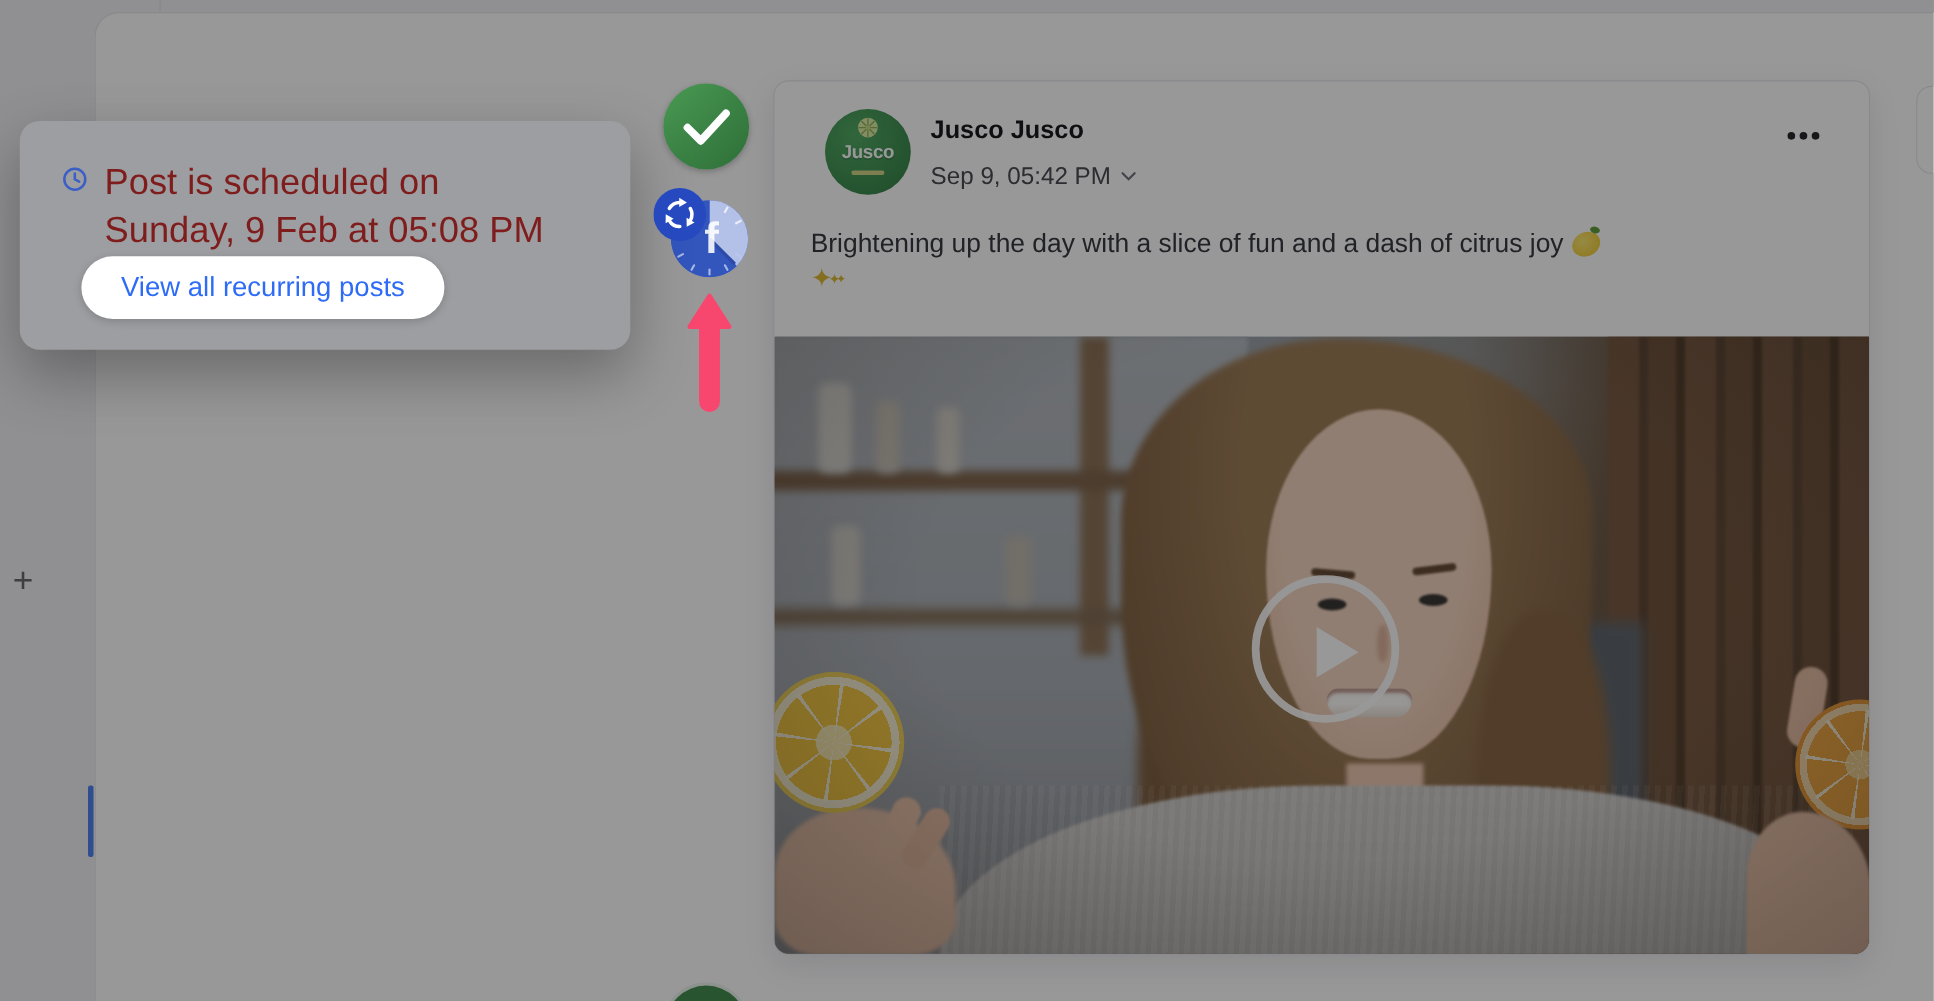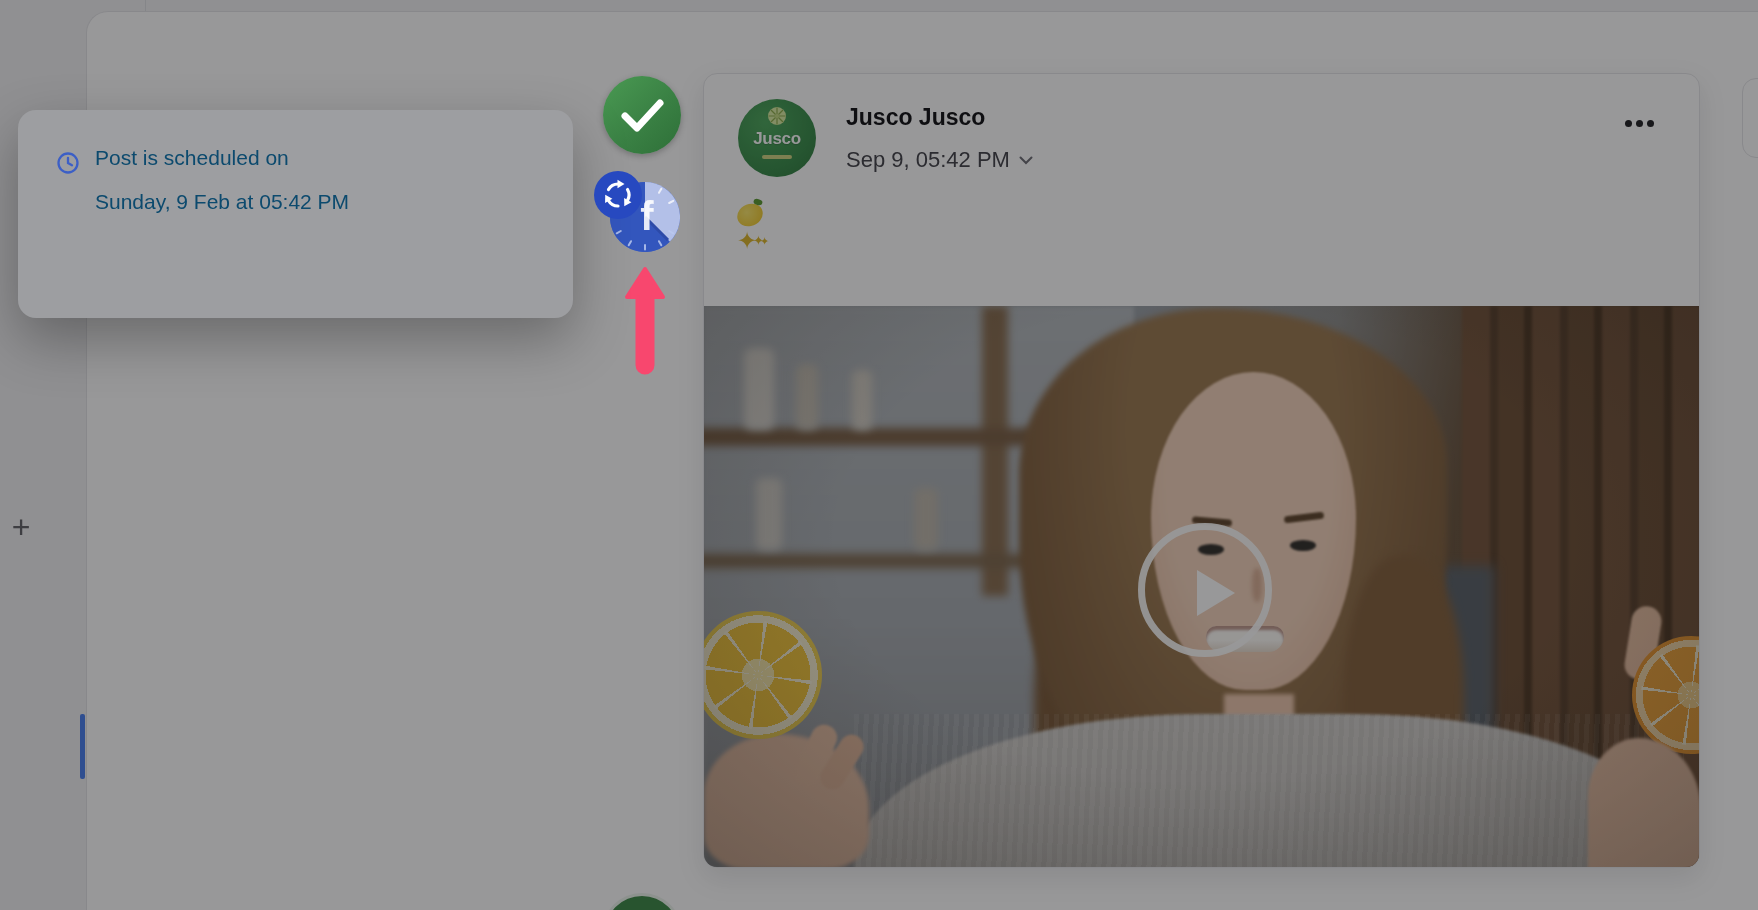--- a/index.html
+++ b/index.html
@@ -15,21 +15,21 @@
          border:1px solid #e4e4e7;border-right:none;border-bottom:none;
          border-top-left-radius:22px;z-index:1;}
   .plus-btn{left:4px;top:510px;width:34px;height:36px;color:#646469;font-size:32px;
             font-weight:300;text-align:center;line-height:34px;z-index:2;cursor:pointer;}
   .time-bar{left:80px;top:714px;width:5px;height:65px;background:#4b80f0;border-radius:2px;z-index:2;}
 
   
   .post-card{left:703px;top:73px;width:997px;height:795px;background:#fff;
              border:1px solid #e6e6e9;border-radius:14px;overflow:hidden;
              box-shadow:0 10px 28px rgba(20,20,30,0.10);z-index:2;}
-  .avatar{left:34px;top:25px;width:78px;height:78px;border-radius:50%;
+  .avatar{left:46px;top:25px;width:78px;height:78px;border-radius:50%;
           background:radial-gradient(circle at 35% 30%, #4ea85e, #3a8c4b 65%, #2f7a3f);}
   .avatar-word{position:absolute;left:0;top:30px;width:78px;text-align:center;color:#fff;
                font-size:17px;font-weight:bold;letter-spacing:-0.3px;
                text-shadow:0 1px 1px rgba(0,0,0,0.15);}
   .avatar-sub{position:absolute;left:24px;top:56px;width:30px;height:4px;border-radius:2px;
               background:rgba(235,224,140,0.85);}
   .avatar-wheel{position:absolute;left:29px;top:7px;}
   .post-author{left:142px;top:30px;font-size:23px;font-weight:bold;color:#141418;}
   .time-row{left:142px;top:72px;height:28px;display:flex;align-items:center;gap:9px;cursor:pointer;}
   .post-time{font-size:22px;color:#45454c;}
@@ -135,21 +135,21 @@
   .check-circle{left:603px;top:76px;width:78px;height:78px;border-radius:50%;cursor:pointer;
                 background:linear-gradient(135deg,#4a9a53 0%,#3a8144 55%,#2e6f38 100%);
                 box-shadow:0 2px 6px rgba(0,0,0,.25);}
   .fb-clock{left:610px;top:182px;width:70px;height:70px;cursor:pointer;}
   .recycle-badge{left:594px;top:171px;width:48px;height:48px;z-index:61;}
   .tour-arrow{left:622px;top:266px;}
 
   .tooltip{left:18px;top:110px;width:555px;height:208px;border-radius:18px;background:#9d9ea1;
            box-shadow:0 22px 55px rgba(0,0,0,.30);}
   .tt-clock{position:absolute;left:38px;top:41px;}
-  .tt-line{position:absolute;left:77px;font-size:21px;color:#0c4a6e;}
+  .tt-line{position:absolute;left:77px;font-size:33px;color:#7f1d1d;}
   .tt-line1{top:36px;}
   .tt-line2{top:80px;}
   .tt-pill{position:absolute;left:56px;top:123px;width:330px;height:57px;border-radius:29px;
            background:#ffffff;color:#2e6bf6;font-size:25px;font-weight:500;border:none;
            display:flex;align-items:center;justify-content:center;cursor:pointer;
            box-shadow:0 2px 8px rgba(0,0,0,.18);}
 </style>
 </head>
 <body>
 
@@ -182,20 +182,21 @@
         <path d="M1.5 1.5 L7 7 L12.5 1.5" fill="none" stroke="#6e6e76" stroke-width="2" stroke-linecap="round"></path>
       </svg>
     </div>
     <div class="abs menu-dots">
       <i></i>
         <i></i>
         <i></i>
     </div>
     <div class="abs caption">
       <div class="cap-line">
+        <span>Brightening up the day with a slice of fun and a dash of citrus joy</span>
         <span class="lemon-emoji">
             <i></i>
           </span>
       </div>
       <div class="cap-line">
         <span class="sparkles">✦<span class="sp2">✦</span><span class="sp3">✦</span></span>
       </div>
     </div>
 
     <div class="abs video">
@@ -299,16 +300,17 @@
       <path d="M23 3 L41 31 L30.5 31 L30.5 99 A7.5 7.5 0 0 1 15.5 99 L15.5 31 L5 31 Z" fill="#f8476e" stroke="#f8476e" stroke-width="4" stroke-linejoin="round"></path>
     </svg>
   </div>
 
   <div class="abs hl tooltip">
     <svg class="tt-clock" width="24" height="24" viewBox="0 0 24 24">
       <circle cx="12" cy="12" r="9.5" fill="none" stroke="#3c5fc6" stroke-width="2.3"></circle>
       <path d="M12 6.8 L12 12 L16 14.2" fill="none" stroke="#3c5fc6" stroke-width="2.3" stroke-linecap="round"></path>
     </svg>
     <div class="tt-line tt-line1">Post is scheduled on</div>
-    <div class="tt-line tt-line2">Sunday, 9 Feb at 05:42 PM</div>
+    <div class="tt-line tt-line2">Sunday, 9 Feb at 05:08 PM</div>
+    <button class="tt-pill">View all recurring posts</button>
   </div>
 
 </div>
 
 </body></html>

